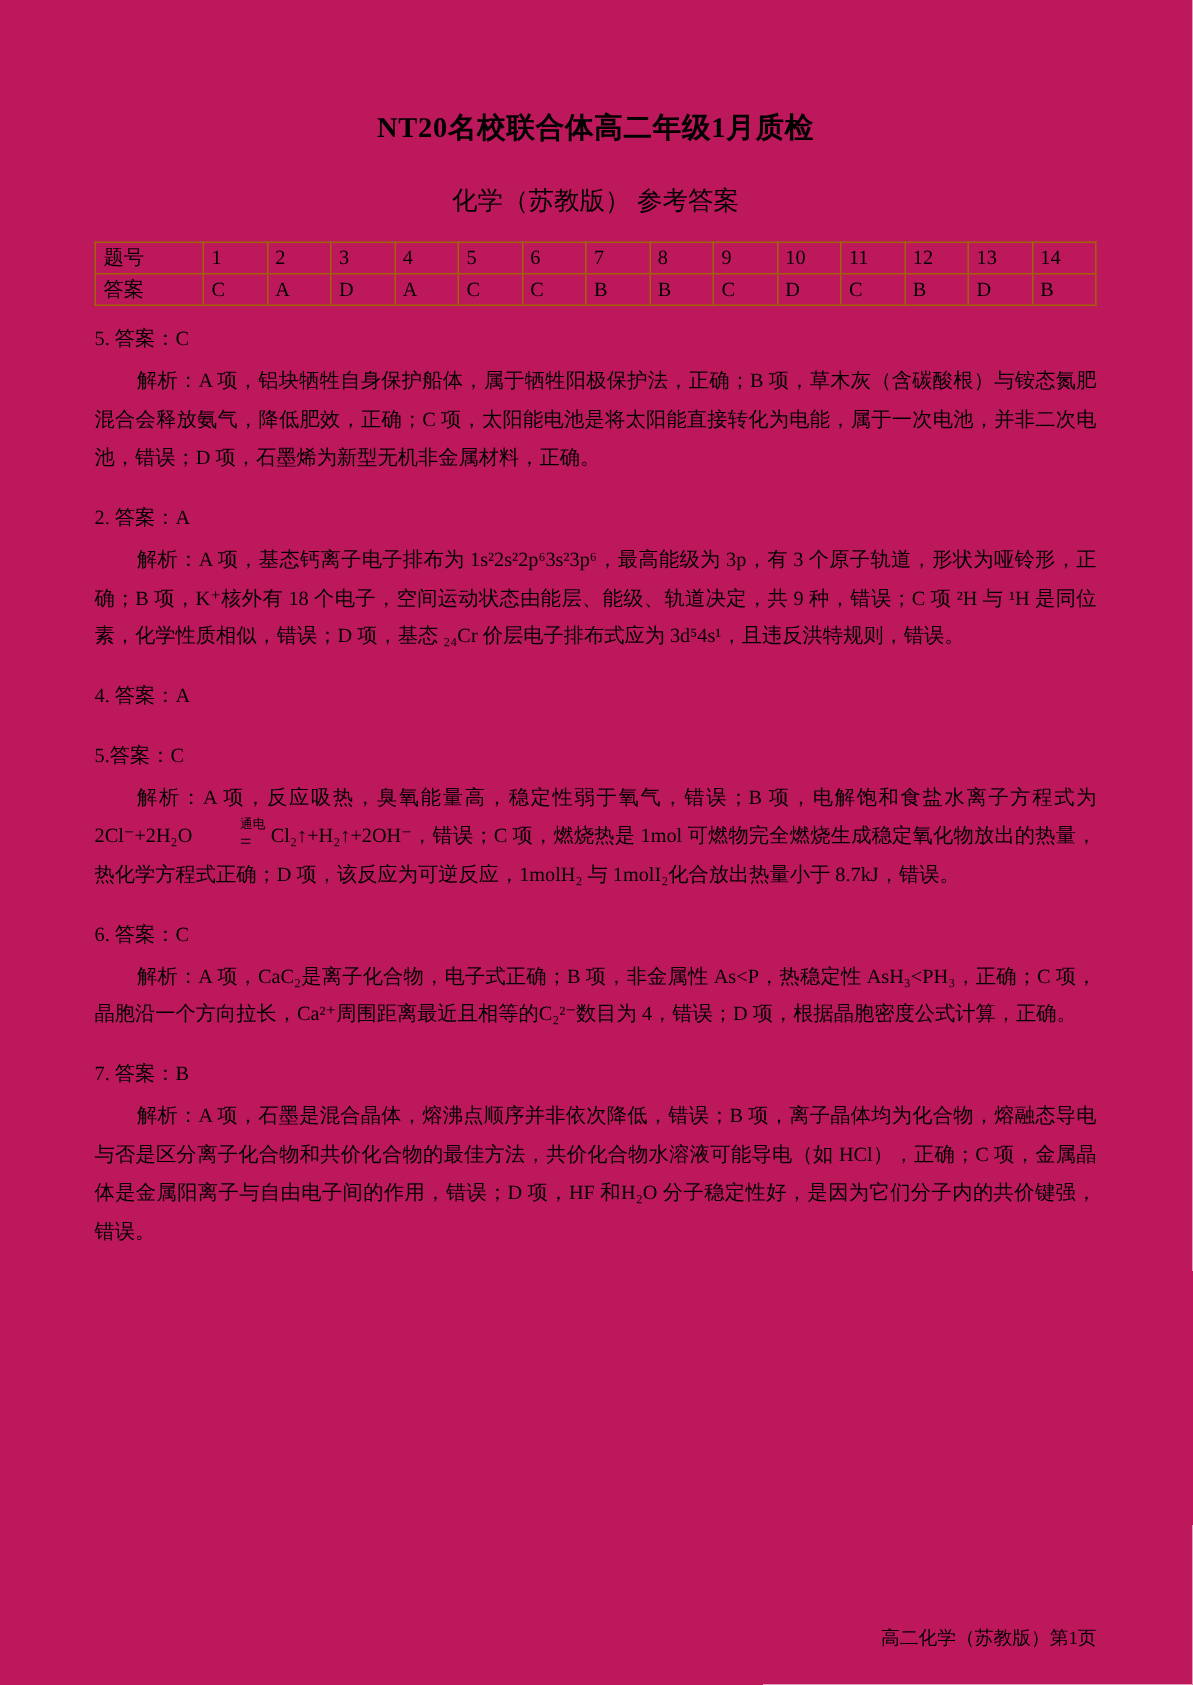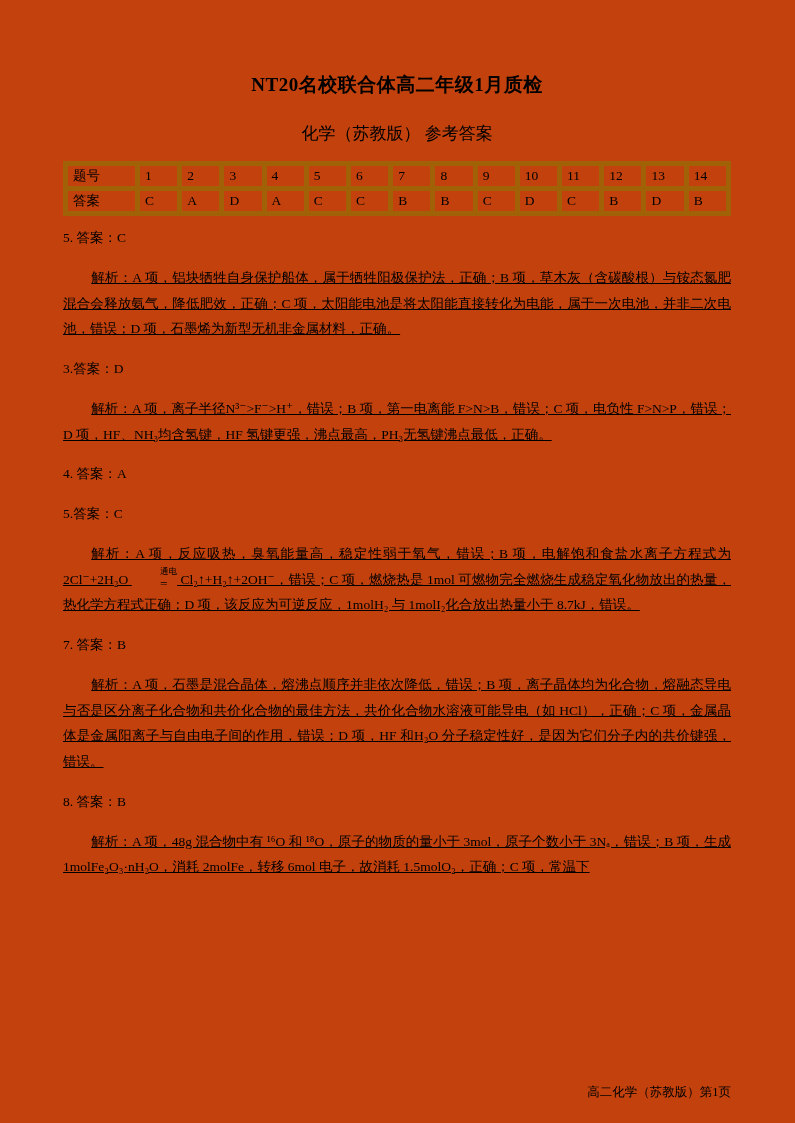--- a/index.html
+++ b/index.html
@@ -1,20 +1,20 @@
 <!DOCTYPE html>
 <html><head>
 <meta charset="utf-8">
 <style>
   html, body { margin:0; padding:0; background:#ffffff; }
   .page {
     position:relative;
     width:795px; height:1123px;
     margin:0 auto;
-    background:#c2410c;
+    background:#be185d;
     box-sizing:border-box;
     padding:72px 64px 0 63px;
     font-family:"Liberation Serif","DejaVu Serif",serif;
     color:#000;
   }
   .doc-title {
     margin:0;
     text-align:center;
     font-size:19px;
     font-weight:bold;
@@ -27,37 +27,36 @@
     font-weight:normal;
   }
   table.answer-table {
     width:100%;
     border-collapse:collapse;
     table-layout:fixed;
     margin-top:16px;
     font-size:13.5px;
   }
   table.answer-table td {
-    border:5px solid #a16207;
+    border:1px solid #a16207;
     padding:1px 5px;
     height:18px;
     line-height:16px;
     overflow:hidden;
     white-space:nowrap;
   }
   .items { margin-top:8px; font-size:13.5px; }
   .item { margin-top:15px; }
   .item:first-child { margin-top:10px; }
   .item-label { margin:0; line-height:1.85; }
   .item-analysis {
-    margin:14px 0 0 0;
+    margin:2px 0 0 0;
     line-height:1.9;
     text-align:justify;
     text-indent:2.1em;
-    text-decoration:underline;
   }
   .eq-stack {
     display:inline-block;
     text-align:left;
     vertical-align:-4px;
     line-height:1;
   }
   .eq-stack .over  { display:block; font-size:8.5px; line-height:1.1; }
   .eq-stack .sign  { display:block; font-size:13.5px; line-height:1.0; }
   .page-footer {
@@ -131,43 +130,43 @@
   </tbody>
     </table>
 
   <div class="items">
 
     <div class="item">
       <p class="item-label">5. 答案：C</p>
       <p class="item-analysis">解析：A 项，铝块牺牲自身保护船体，属于牺牲阳极保护法，正确；B 项，草木灰（含碳酸根）与铵态氮肥混合会释放氨气，降低肥效，正确；C 项，太阳能电池是将太阳能直接转化为电能，属于一次电池，并非二次电池，错误；D 项，石墨烯为新型无机非金属材料，正确。</p>
     </div>
 
+    <div class="item">
+      <p class="item-label">2. 答案：A</p>
+      <p class="item-analysis">解析：A 项，基态钙离子电子排布为 1s²2s²2p⁶3s²3p⁶，最高能级为 3p，有 3 个原子轨道，形状为哑铃形，正确；B 项，K⁺核外有 18 个电子，空间运动状态由能层、能级、轨道决定，共 9 种，错误；C 项 ²H 与 ¹H 是同位素，化学性质相似，错误；D 项，基态 ₂₄Cr 价层电子排布式应为 3d⁵4s¹，且违反洪特规则，错误。</p>
+    </div>
 
-    <div class="item">
-      <p class="item-label">3.答案：D</p>
-      <p class="item-analysis">解析：A 项，离子半径N³⁻&gt;F⁻&gt;H⁺，错误；B 项，第一电离能 F&gt;N&gt;B，错误；C 项，电负性 F&gt;N&gt;P，错误；D 项，HF、NH₃均含氢键，HF 氢键更强，沸点最高，PH₃无氢键沸点最低，正确。</p>
-    </div>
 
     <div class="item">
       <p class="item-label">4. 答案：A</p>
     </div>
 
     <div class="item">
       <p class="item-label">5.答案：C</p>
       <p class="item-analysis"><span>解析：A 项，反应吸热，臭氧能量高，稳定性弱于氧气，错误；B 项，电解饱和食盐水离子方程式为 2Cl⁻+2H₂O </span><span class="eq-stack"><span class="over">通电</span><span class="sign">=</span></span><span> Cl₂↑+H₂↑+2OH⁻，错误；C 项，燃烧热是 1mol 可燃物完全燃烧生成稳定氧化物放出的热量，热化学方程式正确；D 项，该反应为可逆反应，1molH₂ 与 1molI₂化合放出热量小于 8.7kJ，错误。</span></p>
     </div>
 
+    <div class="item">
+      <p class="item-label">6. 答案：C</p>
+      <p class="item-analysis">解析：A 项，CaC₂是离子化合物，电子式正确；B 项，非金属性 As&lt;P，热稳定性 AsH₃&lt;PH₃，正确；C 项，晶胞沿一个方向拉长，Ca²⁺周围距离最近且相等的C₂²⁻数目为 4，错误；D 项，根据晶胞密度公式计算，正确。</p>
+    </div>
 
     <div class="item">
       <p class="item-label">7. 答案：B</p>
       <p class="item-analysis">解析：A 项，石墨是混合晶体，熔沸点顺序并非依次降低，错误；B 项，离子晶体均为化合物，熔融态导电与否是区分离子化合物和共价化合物的最佳方法，共价化合物水溶液可能导电（如 HCl），正确；C 项，金属晶体是金属阳离子与自由电子间的作用，错误；D 项，HF 和H₂O 分子稳定性好，是因为它们分子内的共价键强，错误。</p>
     </div>
 
-    <div class="item">
-      <p class="item-label">8. 答案：B</p>
-      <p class="item-analysis">解析：A 项，48g 混合物中有 ¹⁶O 和 ¹⁸O，原子的物质的量小于 3mol，原子个数小于 3Nₐ，错误；B 项，生成 1molFe₂O₃·nH₂O，消耗 2molFe，转移 6mol 电子，故消耗 1.5molO₂，正确；C 项，常温下</p>
-    </div>
 
   </div>
 
   <div class="page-footer">高二化学（苏教版）第1页</div>
 
 </div>
 
 </body></html>

